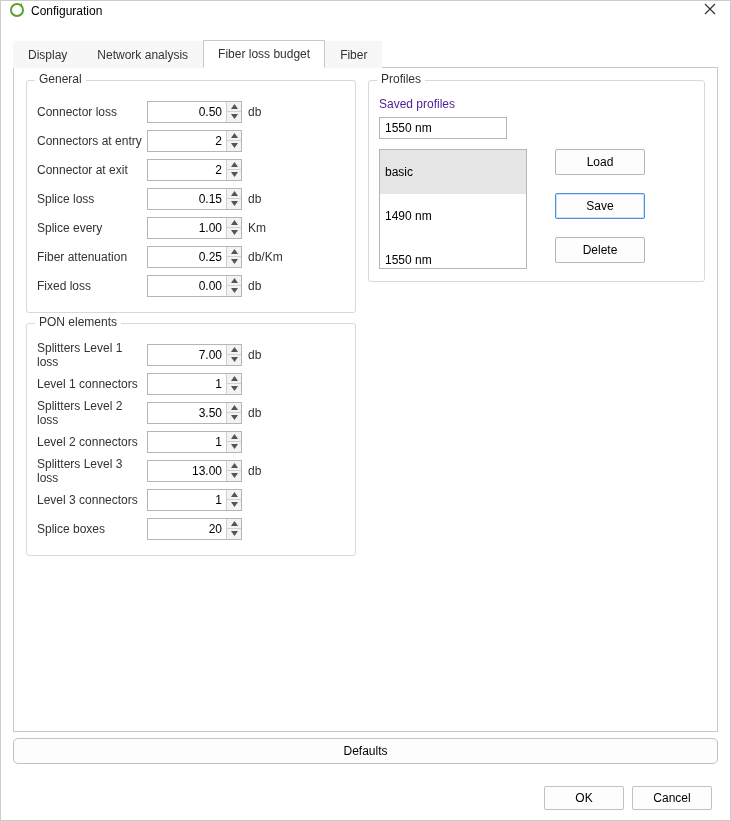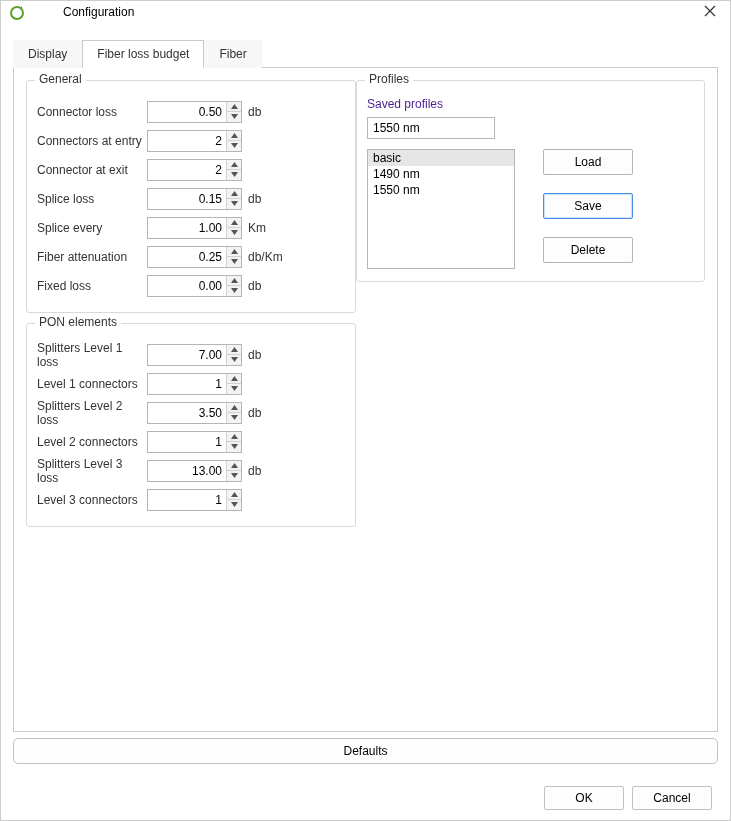--- a/index.html
+++ b/index.html
@@ -1,33 +1,33 @@
 <!DOCTYPE html>
 <html><head>
 <meta charset="utf-8">
 <style>
 * { box-sizing: border-box; font-family: "Segoe UI", Tahoma, sans-serif; font-size: 12px; }
 body { margin: 0; background: #fff; }
 .window { width: 731px; height: 821px; border: 1px solid #ccc; background: #fff; display: flex; flex-direction: column; }
-.titlebar { height: 30px; display: flex; align-items: flex-start; padding: 4px 8px; gap: 32px; }
+.titlebar { height: 30px; display: flex; align-items: flex-end; padding: 13px 8px; }
 .titlebar .logo { width: 16px; height: 16px; margin-right: 6px; position: relative; }
 .titlebar .logo svg { width: 16px; height: 16px; }
 .titlebar .title { flex: 1; color: #000; }
 .titlebar .close { width: 24px; text-align: center; cursor: default; }
 .titlebar .close svg { width: 12px; height: 12px; }
 
 .content { flex: 1; padding: 8px 12px 12px 12px; display: flex; flex-direction: column; }
 
-.tabs { display: flex; border-bottom: 1px solid #c9c9c9; }
+.tabs { display: flex; border-bottom: 1px solid #c9c9c9; align-items: center; }
 .tab { padding: 6px 14px; border: 1px solid transparent; border-bottom: none; color: #333; cursor: default; position: relative; top: 1px; background: #f7f7f7; }
 .tab.active { background: #fff; border-color: #c9c9c9; border-bottom: 1px solid #fff; }
 
 .tabpanel { flex: 1; border: 1px solid #c9c9c9; border-top: none; padding: 12px; }
 
-.cols { display: flex; }
+.cols { display: flex; gap: 12px; }
 .leftcol { width: 330px; }
 .rightcol { flex: 1; }
 
 .group { border: 1px solid #d9d9d9; border-radius: 3px; padding: 10px 10px 12px 10px; margin-bottom: 10px; position: relative; }
 .group-title { position: absolute; top: -9px; left: 8px; background: #fff; padding: 0 4px; color: #333; }
 .group-body { margin-top: 6px; }
 
 .row { display: flex; align-items: center; height: 29px; }
 .row .label { width: 110px; color: #333; }
 .spin { display: flex; align-items: center; width: 95px; height: 22px; border: 1px solid #b5b5b5; background: #fff; justify-content: center; }
@@ -35,21 +35,21 @@
 .spin .arrows { width: 15px; display: flex; flex-direction: column; border-left: 1px solid #d0d0d0; }
 .spin .arrow { height: 10px; display: flex; align-items: center; justify-content: center; cursor: default; background: #f3f3f3; }
 .spin .arrow:first-child { border-bottom: 1px solid #d0d0d0; }
 .spin .arrow svg { width: 7px; height: 5px; }
 .unit { margin-left: 6px; color: #333; }
 
 .profiles-body .plabel { margin: 4px 0 6px 0; color: #4c1d95; }
 .pname { width: 128px; height: 22px; border: 1px solid #b5b5b5; padding: 0 5px; outline: none; margin-bottom: 10px; }
 .prow { display: flex; gap: 28px; }
 .plist { width: 148px; height: 120px; border: 1px solid #b5b5b5; background: #fff; overflow: auto; }
-.plist .item { padding: 1px 5px; cursor: default; }
+.plist .item { padding: 15px 5px; cursor: default; }
 .plist .item.selected { background: #e6e6e6; }
 .pbtns { display: flex; flex-direction: column; gap: 18px; }
 .pbtn { width: 90px; height: 26px; border: 1px solid #b5b5b5; background: #fdfdfd; cursor: default; border-radius: 2px; }
 .pbtn.focused { border-color: #4a90e2; box-shadow: 0 0 0 1px rgba(74,144,226,.25) inset; }
 
 .defaults { height: 26px; border: 1px solid #c1c1c1; background: #fdfdfd; width: 100%; margin-top: 6px; border-radius: 5px; cursor: default; }
 
 .footer { display: flex; justify-content: flex-end; gap: 8px; padding: 10px 18px; }
 .dlgbtn { width: 80px; height: 24px; border: 1px solid #c1c1c1; background: #fdfdfd; border-radius: 2px; cursor: default; }
 </style>
@@ -68,20 +68,21 @@
     <span class="close">
       <svg viewBox="0 0 12 12">
           <path d="M1 1 L11 11 M11 1 L1 11" stroke="#333" stroke-width="1.2"></path>
         </svg>
     </span>
   </div>
 
   <div class="content">
     <div class="tabs">
       <div class="tab">Display</div>
+      <div class="tab">Network analysis</div>
       <div class="tab active">Fiber loss budget</div>
       <div class="tab">Fiber</div>
     </div>
 
     <div class="tabpanel">
       <div class="cols">
         <div class="leftcol">
           <div class="group">
             <span class="group-title">General</span>
             <div class="group-body" id="general-rows">
@@ -355,20 +356,39 @@
                     </div>
                     <div class="arrow">
                       <svg viewBox="0 0 7 5">
                         <path d="M0 0 L3.5 5 L7 0 Z" fill="#555"></path>
                       </svg>
                     </div>
                   </div>
                 </div>
                 <span class="unit"></span>
               </div>
+              <div class="row">
+                <span class="label">Splice boxes</span>
+                <div class="spin">
+                  <input value="20" style="">
+                  <div class="arrows">
+                    <div class="arrow">
+                      <svg viewBox="0 0 7 5">
+                        <path d="M0 5 L3.5 0 L7 5 Z" fill="#555"></path>
+                      </svg>
+                    </div>
+                    <div class="arrow">
+                      <svg viewBox="0 0 7 5">
+                        <path d="M0 0 L3.5 5 L7 0 Z" fill="#555"></path>
+                      </svg>
+                    </div>
+                  </div>
+                </div>
+                <span class="unit"></span>
+              </div>
             </div>
         </div>
       </div>
     </div>
 
     <button class="defaults">Defaults</button>
   </div>
 
   <div class="footer">
     <button class="dlgbtn">OK</button>

